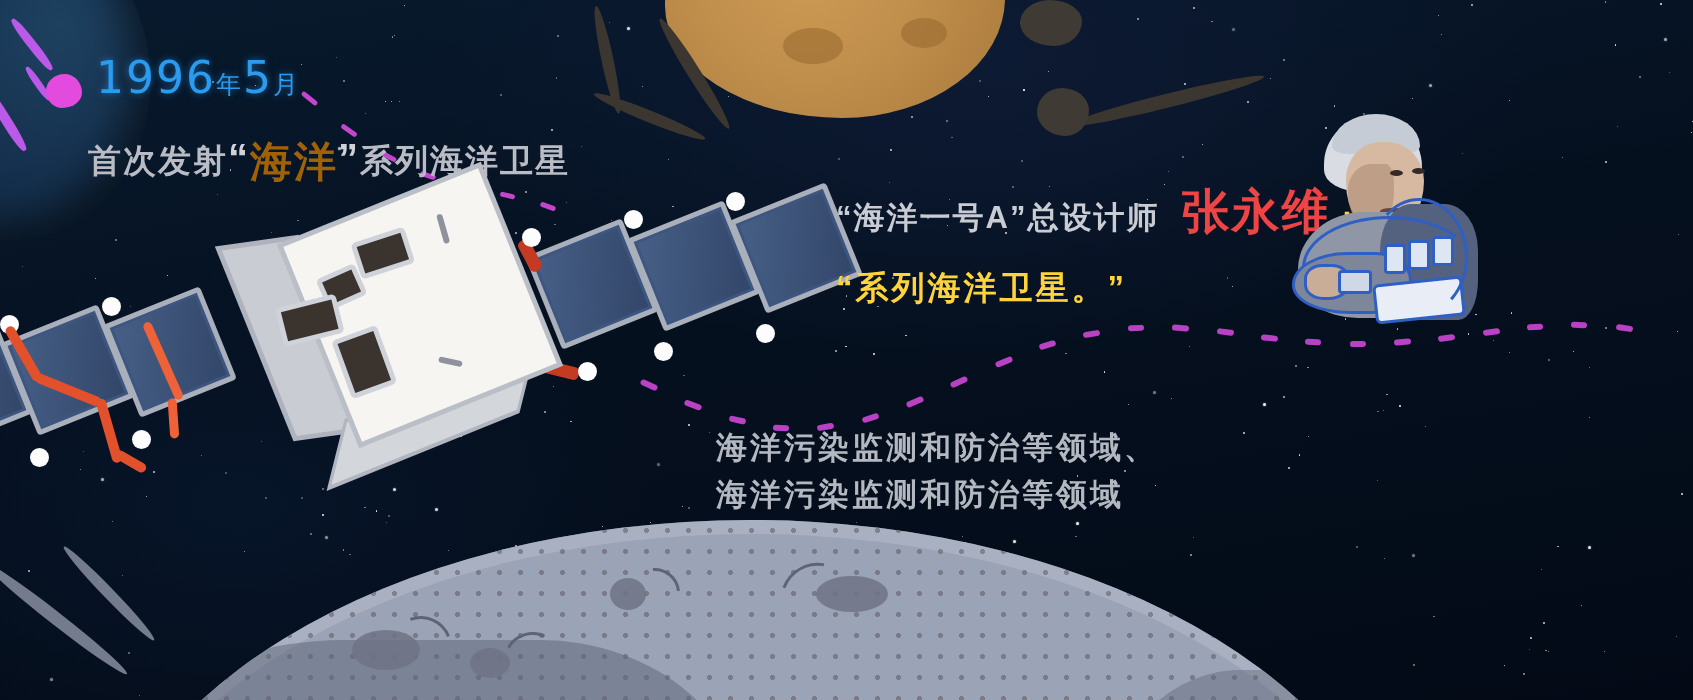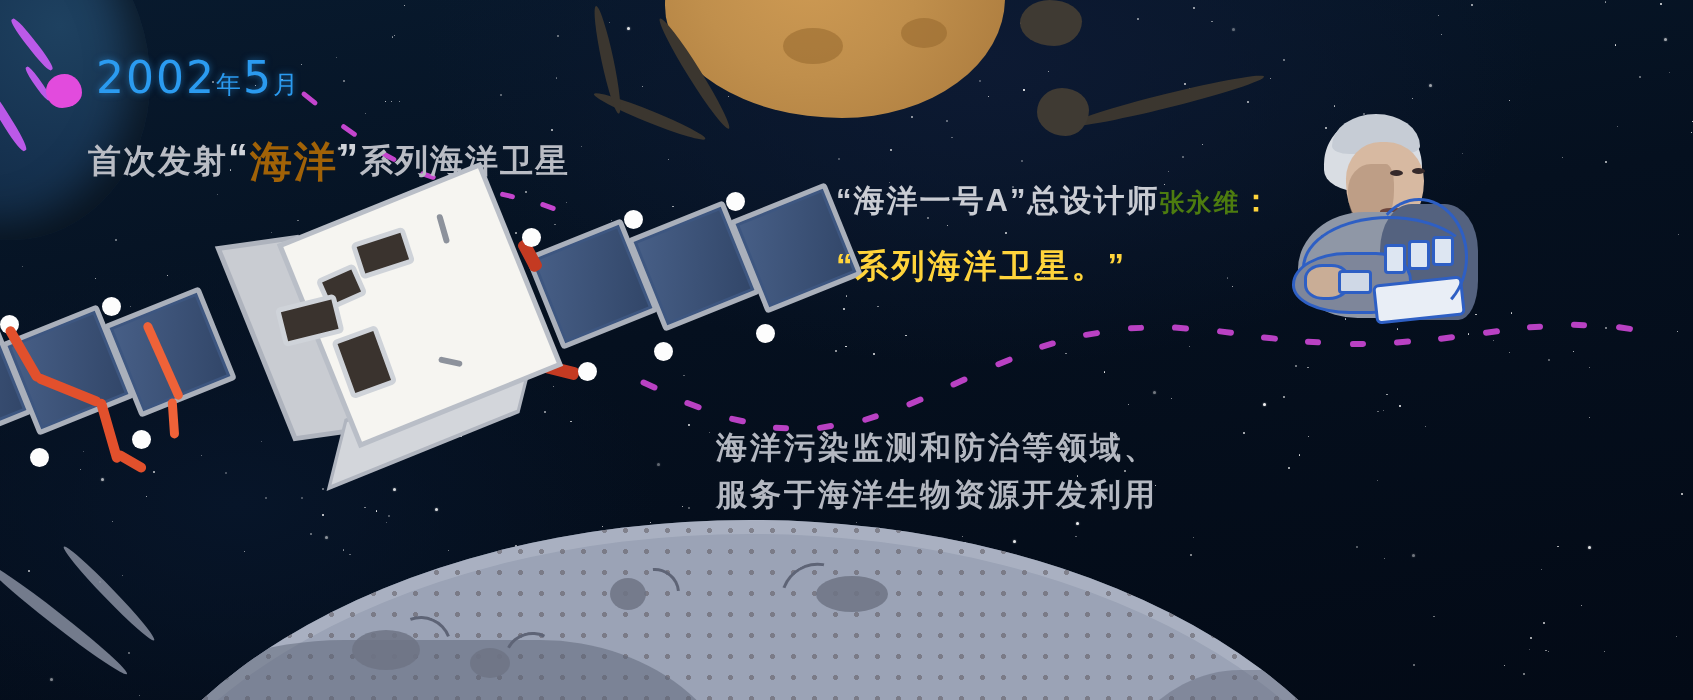--- a/index.html
+++ b/index.html
@@ -146,21 +146,21 @@
     font-size:33px;color:#b9bcc4;letter-spacing:2px;white-space:nowrap;
     font-weight:700;
   }
   .subtitle .hl{color:#a16207;font-size:42px;vertical-align:-4px;}
   .subtitle .qt{color:#cfd2d8;font-size:40px;}
 
   .quote-block{position:absolute;left:836px;top:180px;white-space:nowrap;}
   .quote-line1{
     font-size:31px;color:#c9ccd3;letter-spacing:2px;font-weight:700;
   }
-  .quote-line1 .name{color:#4d7c0f;font-size:25px;}
+  .quote-line1 .name{color:#ef4444;font-size:48px;margin-left:22px;}
   .quote-line1 .colon{color:#ffd43b;}
   .quote-line2{
     margin-top:22px;
     font-size:33px;color:#ffd43b;letter-spacing:3px;font-weight:700;
   }
 
   .desc-block{
     position:absolute;left:716px;top:424px;
     font-size:31px;color:#b4b8c1;letter-spacing:3px;line-height:1.52;
     font-weight:700;white-space:nowrap;
@@ -621,37 +621,37 @@
 
     <div class="cable" style="left:48px;top:132px;width:62px;height:10px;transform:rotate(60deg);"></div>
     <div class="cable" style="left:76px;top:182px;width:70px;height:10px;transform:rotate(22deg);"></div>
     <div class="cable" style="left:140px;top:204px;width:66px;height:10px;transform:rotate(74deg);"></div>
     <div class="cable" style="left:156px;top:258px;width:34px;height:10px;transform:rotate(30deg);"></div>
     <div class="cable" style="left:186px;top:128px;width:84px;height:9px;transform:rotate(66deg);background:#ef6238;"></div>
     <div class="cable" style="left:212px;top:204px;width:40px;height:9px;transform:rotate(86deg);background:#ef6238;"></div>
   </div>
 
   <div class="date-line">
-    <span>2002</span><span class="suffix">年</span><span class="mon">5</span><span class="mon-suffix">月</span>
+    <span>1996</span><span class="suffix">年</span><span class="mon">5</span><span class="mon-suffix">月</span>
   </div>
 
   <div class="subtitle">
     <span>首次发射</span><span class="qt">“</span><span class="hl">海洋</span><span class="qt">”</span><span>系列海洋卫星</span>
   </div>
 
   <div class="quote-block">
     <div class="quote-line1">
       <span>“海洋一号A”总设计师</span><span class="name">张永维</span><span class="colon">：</span>
     </div>
     <div class="quote-line2">“系列海洋卫星。”</div>
   </div>
 
   <div class="desc-block">
     <div>海洋污染监测和防治等领域、</div>
-    <div>服务于海洋生物资源开发利用</div>
+    <div>海洋污染监测和防治等领域</div>
   </div>
 
   <div id="portrait">
     <div class="p-hair"></div>
     <div class="p-hair2"></div>
     <div class="p-face"></div>
     <div class="p-face-sh"></div>
     <div class="p-eye" style="left:128px;top:58px;"></div>
     <div class="p-eye" style="left:150px;top:56px;"></div>
     <div class="p-mouth"></div>

